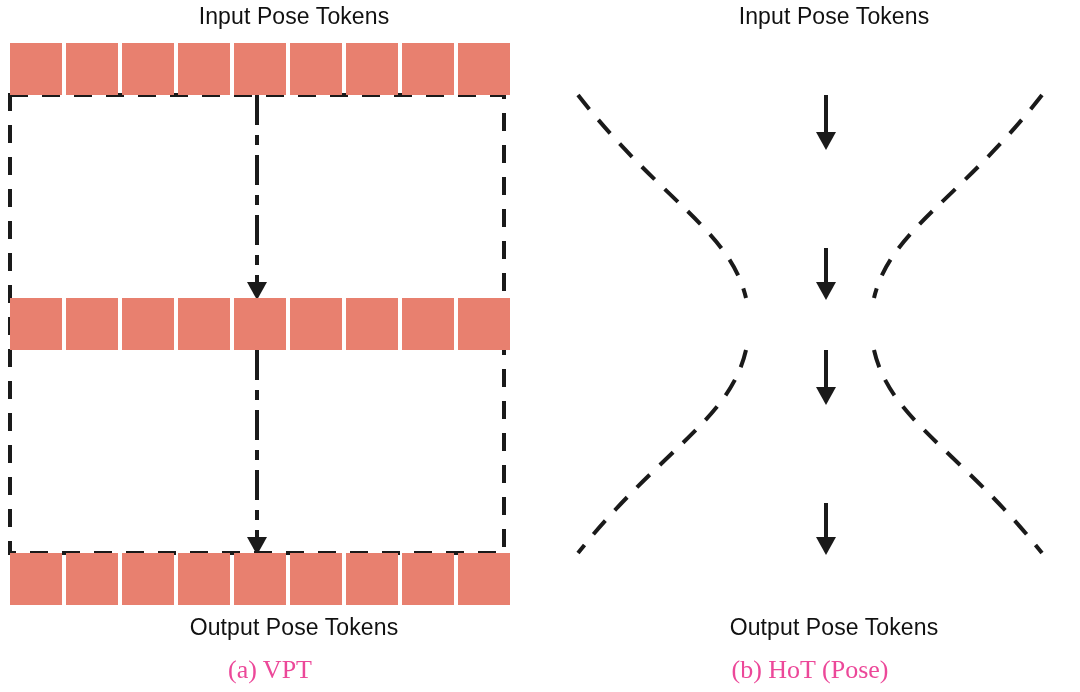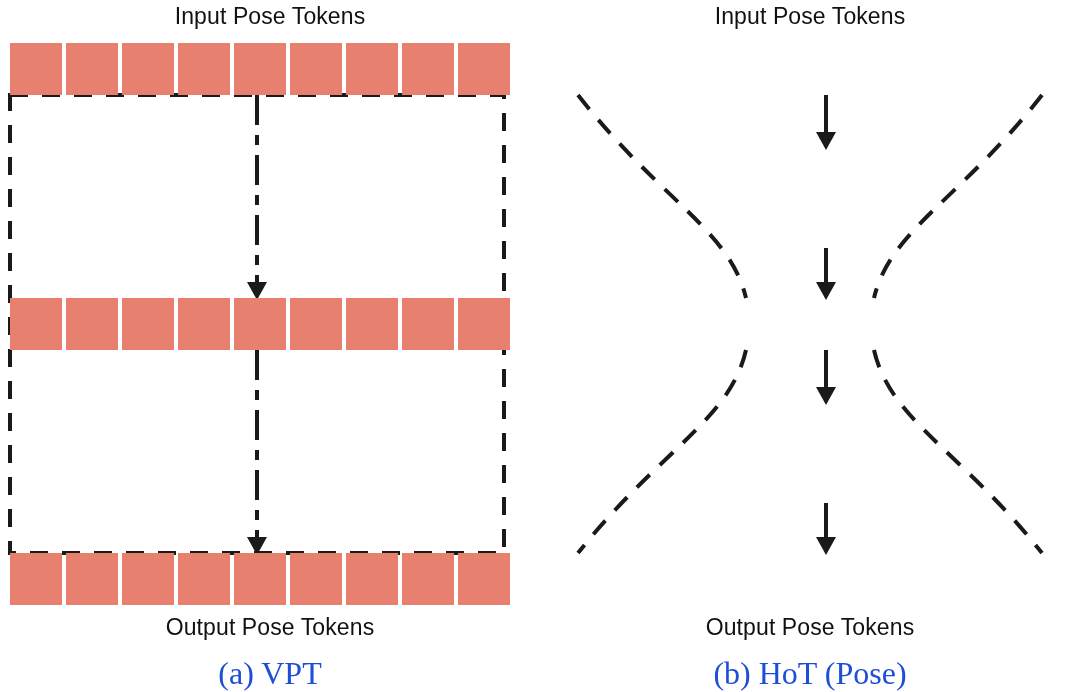--- a/index.html
+++ b/index.html
@@ -36,34 +36,35 @@
 
   .row-title {
     position: absolute;
     width: 540px;
     text-align: center;
     font-size: 23px;
     font-family: "Liberation Sans", sans-serif;
     color: #111111;
     letter-spacing: 0.1px;
     white-space: nowrap;
+    margin-left: 24px;
   }
   #vpt-input-title  { top: 3px;   }
   #vpt-output-title { top: 614px; }
   #hot-input-title  { top: 3px;   }
   #hot-output-title { top: 614px; }
 
   .caption {
     position: absolute;
     width: 540px;
     text-align: center;
     top: 655px;
     font-family: "Liberation Serif", serif;
-    font-size: 32px;
-    color: #1d4ed8;
+    font-size: 26px;
+    color: #ec4899;
     white-space: nowrap;
   }
 
   .token-row {
     position: absolute;
     display: flex;
     height: 52px;
   }
   .token {
     width: 52px;

